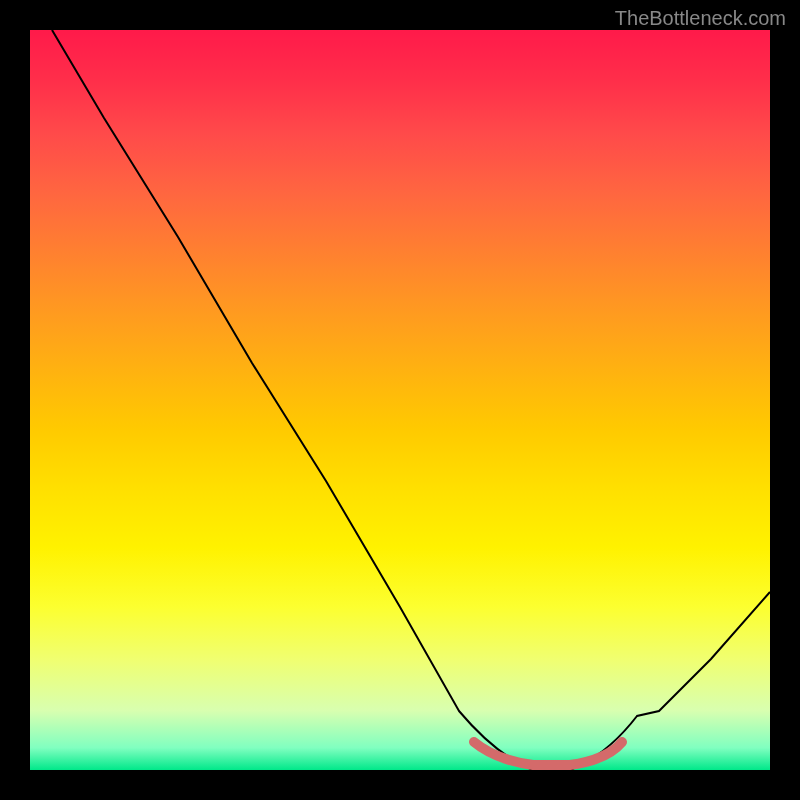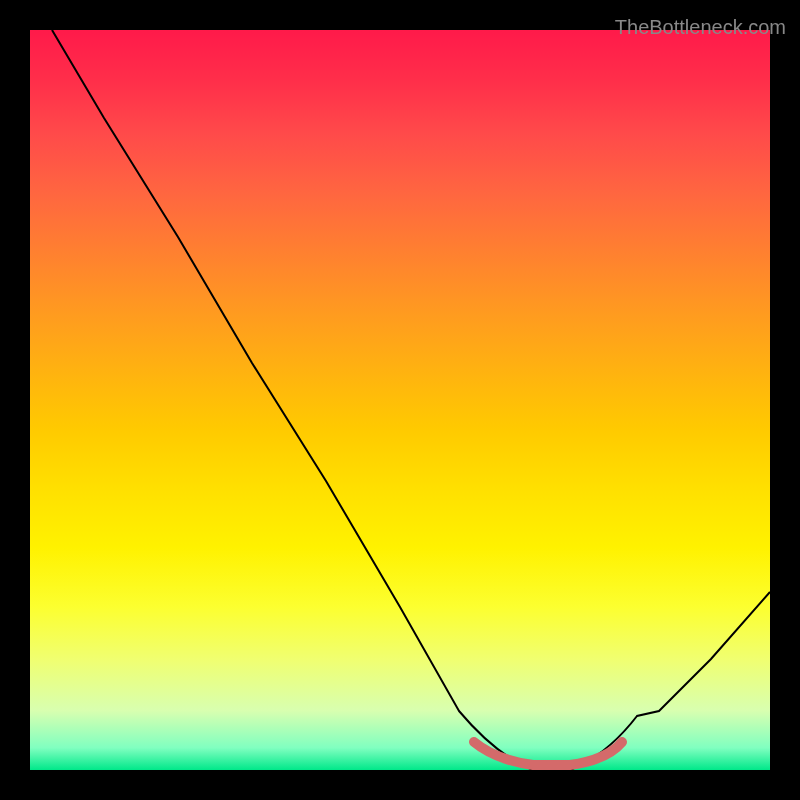--- a/index.html
+++ b/index.html
@@ -1,17 +1,17 @@
 <!DOCTYPE html>
 <html><head>
 <meta charset="utf-8">
 <style>
   * { margin: 0; padding: 0; box-sizing: border-box; }
   body { width: 800px; height: 800px; background: #000; position: relative; font-family: Arial, sans-serif; }
-  .watermark { position: absolute; top: 16px; right: 14px; color: #888; font-size: 20px; font-weight: 400; z-index: 10; }
+  .watermark { position: absolute; top: 7px; right: 14px; color: #888; font-size: 20px; font-weight: 400; z-index: 10; }
   .plot-area { position: absolute; top: 30px; left: 30px; width: 740px; height: 740px; }
   .gradient-bg { position: absolute; inset: 0; background: linear-gradient(to bottom,
     #ff1a4a 0%,
     #ff2f4a 7%,
     #ff4a4a 14%,
     #ff6640 22%,
     #ff8030 30%,
     #ff9a20 38%,
     #ffb210 46%,
     #ffca00 54%,

